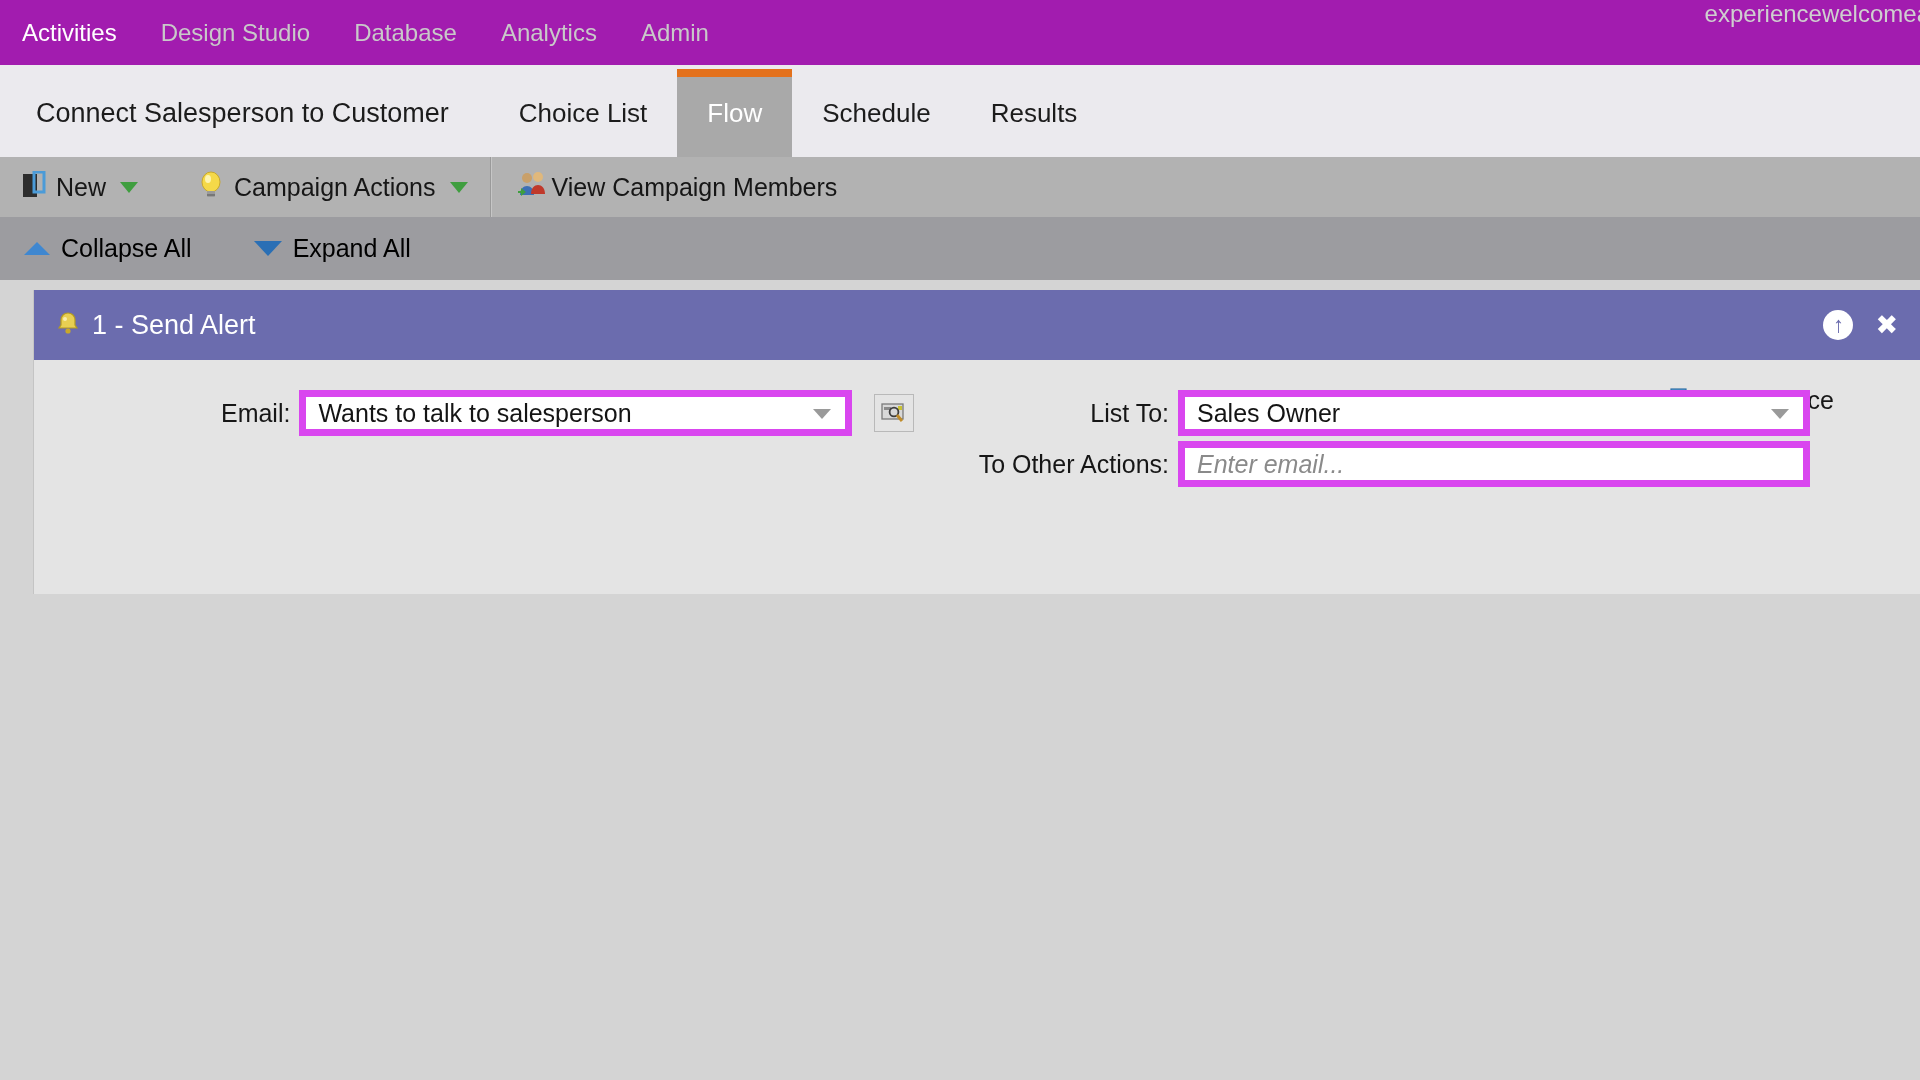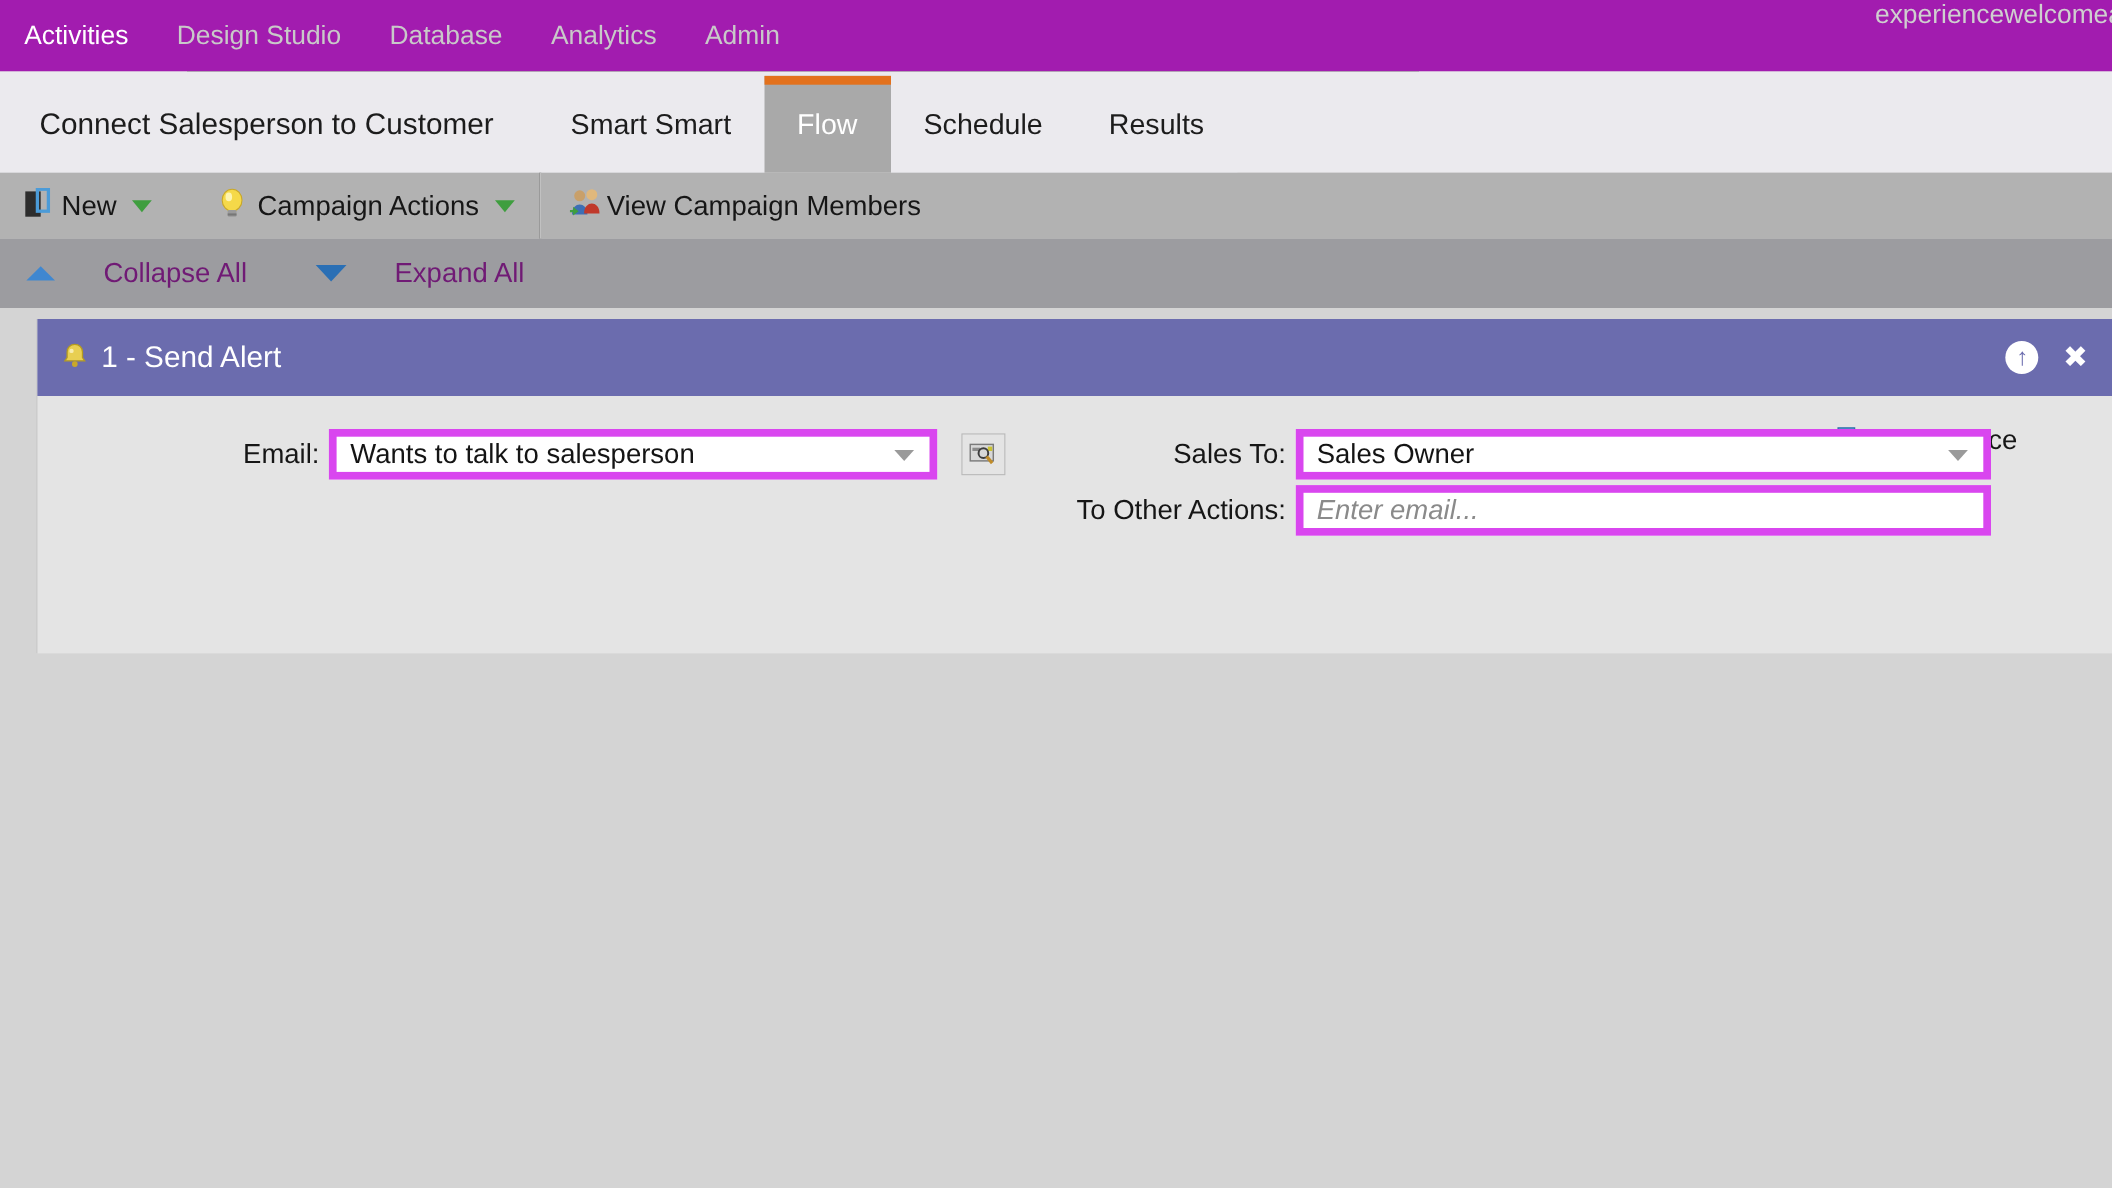--- a/index.html
+++ b/index.html
@@ -108,24 +108,23 @@
   #subtoolbar {
     position: absolute; top: 217px; left: 0;
     width: 1920px; height: 63px;
     background: #9c9ca0;
     display: flex; align-items: center;
   }
   .st-btn {
     display: flex; align-items: center;
     padding: 0 24px;
     font-size: 25px;
-    color: #701a75;
-    white-space: nowrap;
-    cursor: pointer;
-    gap: 33px;
+    color: #000000;
+    white-space: nowrap;
+    cursor: pointer;
   }
   .tri-up {
     width: 0; height: 0;
     border-left: 13px solid transparent;
     border-right: 13px solid transparent;
     border-bottom: 13px solid #3f87d0;
     margin-right: 11px;
   }
   .tri-down {
     width: 0; height: 0;
@@ -238,21 +237,21 @@
   <div class="topnav-item">Database</div>
   <div class="topnav-item">Analytics</div>
   <div class="topnav-item">Admin</div>
   <div id="topnav-spacer"></div>
   <div id="topnav-user">experiencewelcomea</div>
 </div>
 
 <div id="tab-underline-dark"></div>
 <div id="tabstrip">
   <div class="tab campaign-title">Connect Salesperson to Customer</div>
-  <div class="tab">Smart Smart</div>
+  <div class="tab">Choice List</div>
   <div class="tab active">Flow</div>
   <div class="tab">Schedule</div>
   <div class="tab">Results</div>
 </div>
 
 <div id="toolbar">
   <div class="tb-btn">
     <span class="tb-icon">
       <svg width="24" height="28" viewBox="0 0 24 28">
         <rect x="1" y="3" width="14" height="23" fill="#2d2d2d"></rect>
@@ -343,21 +342,21 @@
           <rect x="1" y="2" width="21" height="15" fill="#d8d8d8" stroke="#7a7a7a" stroke-width="1.3"></rect>
           <rect x="3" y="5" width="7" height="3" fill="#8a8a8a"></rect>
           <rect x="17" y="4" width="4" height="4" fill="#c9c234"></rect>
           <circle cx="13" cy="10" r="4.4" fill="none" stroke="#3d3d3d" stroke-width="1.8"></circle>
           <line x1="16" y1="13" x2="21" y2="19" stroke="#c08c2a" stroke-width="3"></line>
         </svg>
       </div>
     </div>
 
     <div class="field-row" style="top:30px; left:880px;">
-      <span class="field-label" style="width:255px;">Sales To:</span>
+      <span class="field-label" style="width:255px;">List To:</span>
       <div class="ctl" style="width:632px;">
         <span class="val">Sales Owner</span>
         <span class="sel-caret"></span>
       </div>
     </div>
 
     <div class="field-row" style="top:81px; left:880px;">
       <span class="field-label" style="width:255px;">To Other Actions:</span>
       <div class="ctl" style="width:632px;">
         <span class="ph">Enter email...</span>

